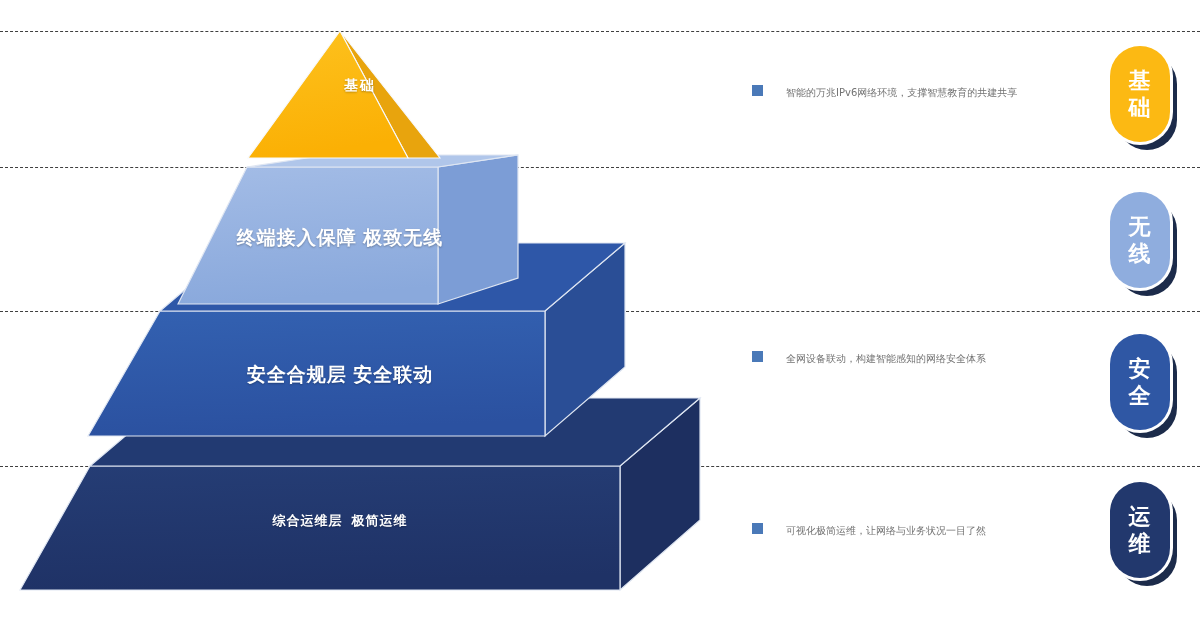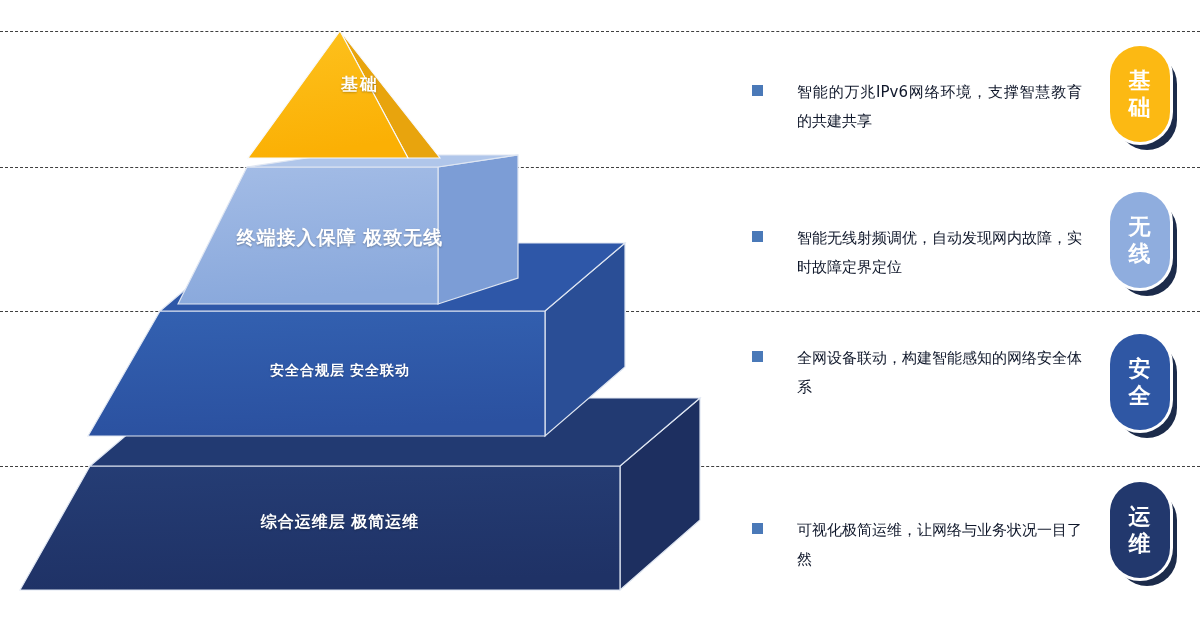--- a/index.html
+++ b/index.html
@@ -48,63 +48,64 @@
     text-align: center;
     white-space: nowrap;
     letter-spacing: 1px;
     text-shadow: 0 1px 2px rgba(0,0,0,0.28);
     pointer-events: none;
   }
   .cap-apex {
     left: 290px;
     top: 72px;
     width: 140px;
-    font-size: 17px;
+    font-size: 14px;
     line-height: 26px;
     letter-spacing: 2px;
   }
   .cap-l2 {
     left: 170px;
     top: 225px;
     width: 340px;
     font-size: 19px;
   }
   .cap-l3 {
     left: 110px;
     top: 362px;
     width: 460px;
-    font-size: 14px;
+    font-size: 19px;
   }
   .cap-l4 {
     left: 50px;
     top: 512px;
     width: 580px;
-    font-size: 16px;
+    font-size: 13px;
+    font-family: Liberation Mono, monospace;
   }
 
   
   .bullet-row {
     position: absolute;
     left: 752px;
     width: 330px;
     display: flex;
     align-items: flex-start;
   }
   .bullet-marker {
     width: 11px;
     height: 11px;
     background: #4a79b8;
     flex: 0 0 auto;
     margin-top: 7px;
   }
   .bullet-text {
-    margin-left: 34px;
-    font-size: 15px;
+    margin-left: 23px;
+    font-size: 10px;
     line-height: 29px;
-    color: #0f172a;
+    color: #737373;
     font-family: "DejaVu Sans", "Liberation Sans", sans-serif;
     text-align: justify;
   }
 
   
   .pill-wrap {
     position: absolute;
     left: 1108px;
     width: 74px;
     height: 104px;
@@ -200,24 +201,20 @@
     <div>基础</div>
   </div>
   <div class="layer-caption cap-l2">终端接入保障 极致无线</div>
   <div class="layer-caption cap-l3">安全合规层 安全联动</div>
   <div class="layer-caption cap-l4">综合运维层 极简运维</div>
 
   <div class="bullet-row" style="top:78px">
     <div class="bullet-marker"></div>
     <div class="bullet-text">智能的万兆IPv6网络环境，支撑智慧教育的共建共享</div>
   </div>
-  <div class="bullet-row" style="top:224px">
-    <div class="bullet-marker"></div>
-    <div class="bullet-text">智能无线射频调优，自动发现网内故障，实时故障定界定位</div>
-  </div>
   <div class="bullet-row" style="top:344px">
     <div class="bullet-marker"></div>
     <div class="bullet-text">全网设备联动，构建智能感知的网络安全体系</div>
   </div>
   <div class="bullet-row" style="top:516px">
     <div class="bullet-marker"></div>
     <div class="bullet-text">可视化极简运维，让网络与业务状况一目了然</div>
   </div>
 
   <div class="pill-wrap" style="top:46px">

